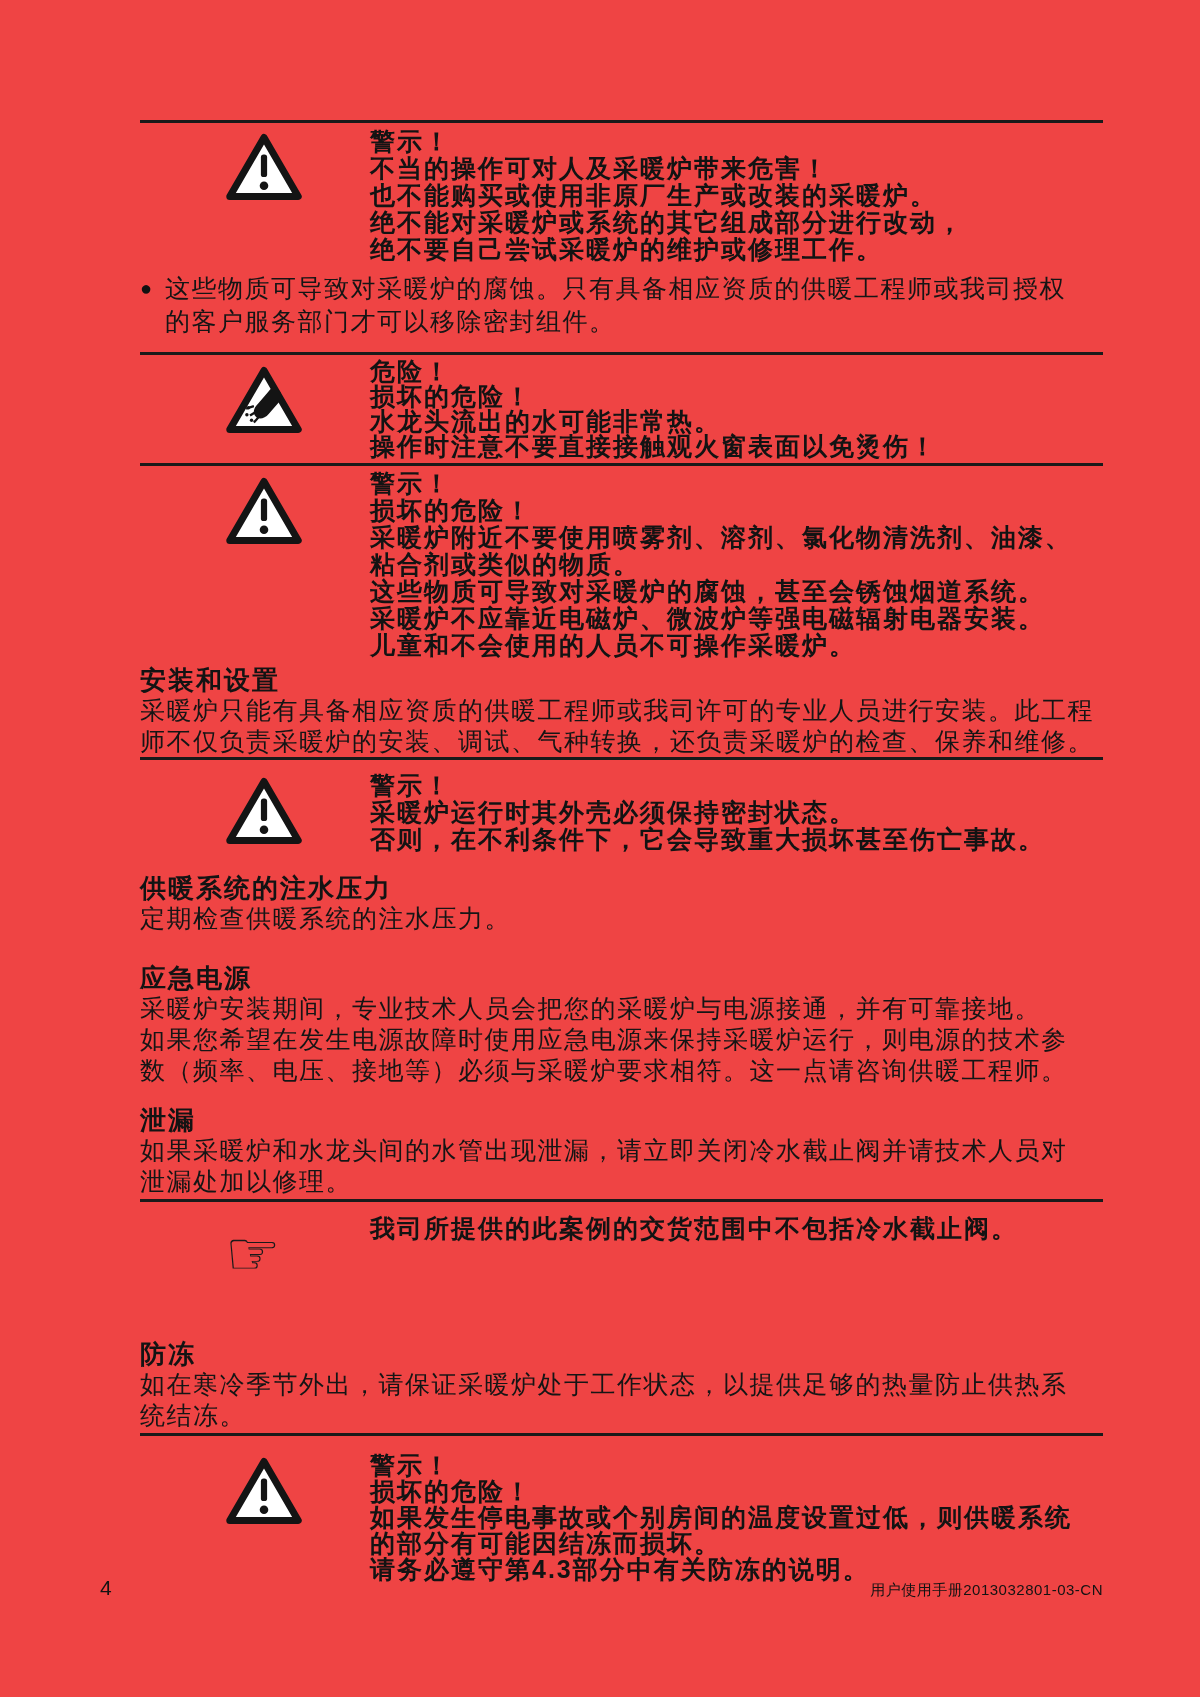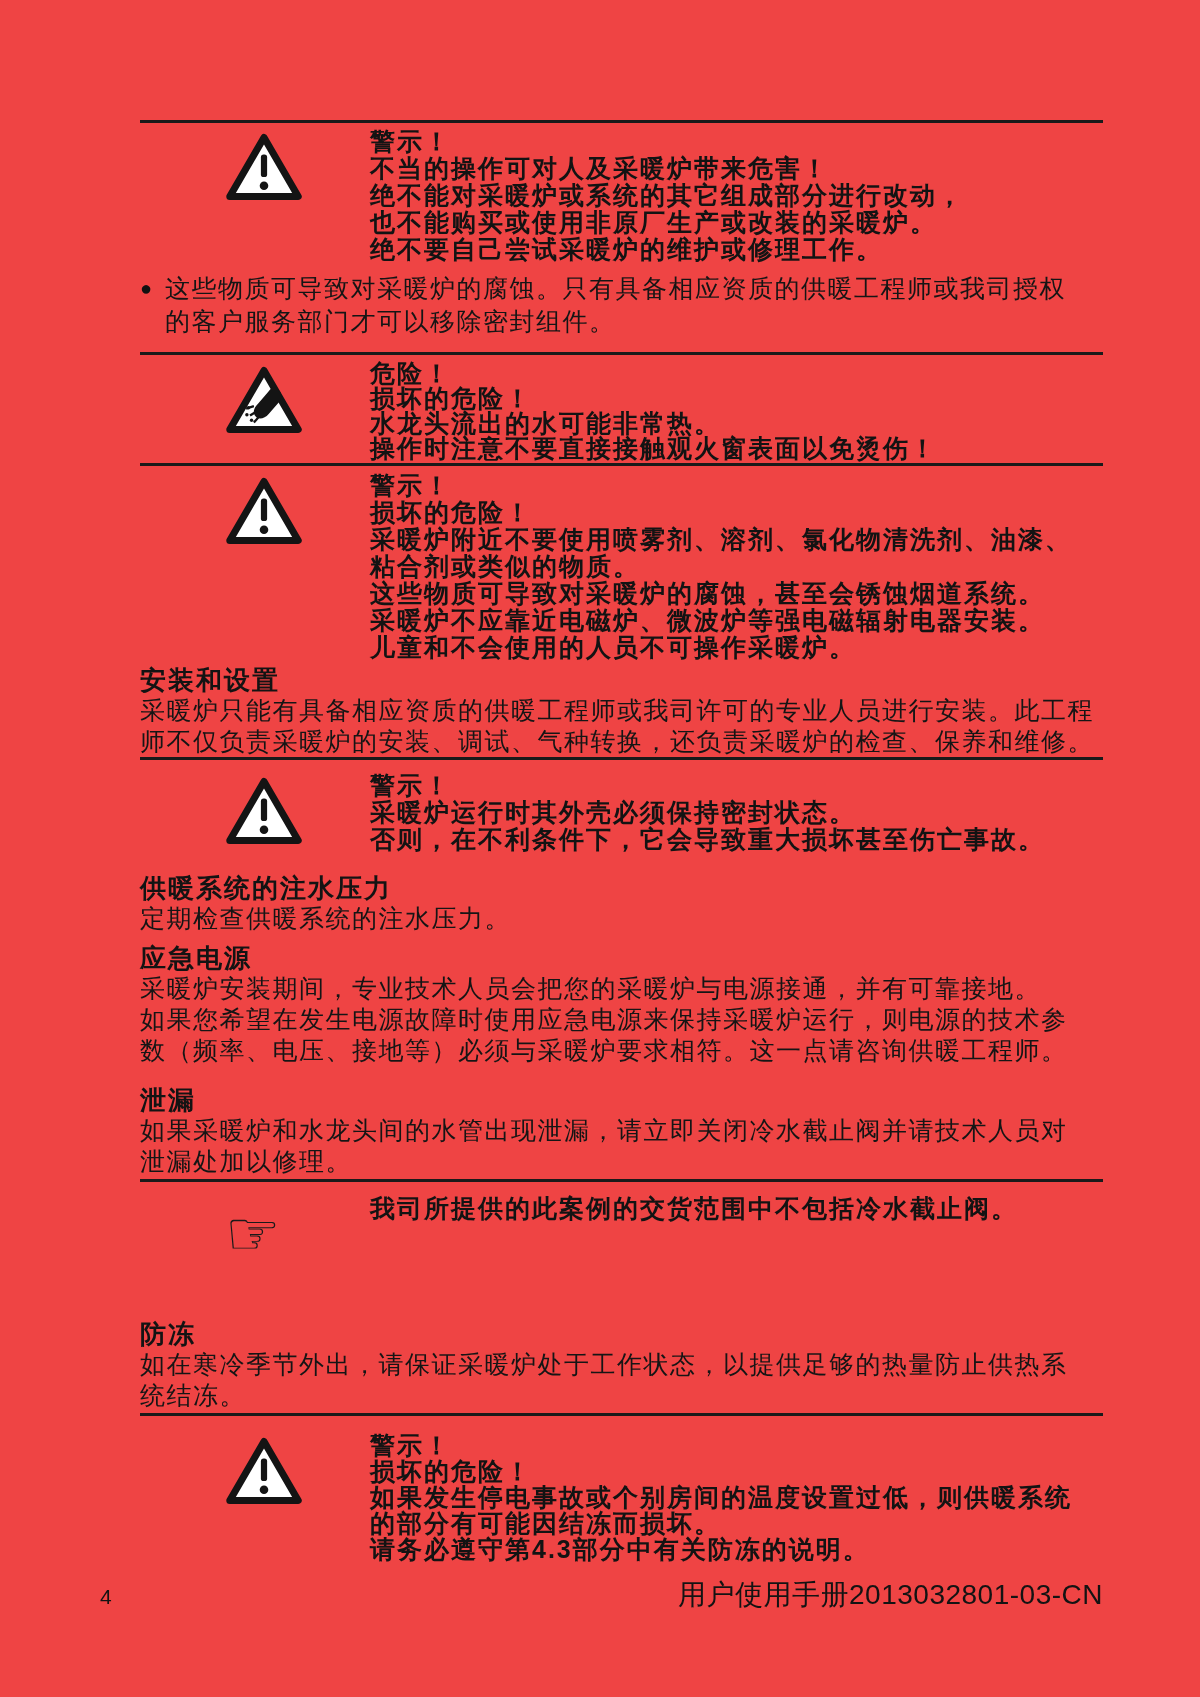--- a/index.html
+++ b/index.html
@@ -20,29 +20,29 @@
     width: 963px;
   }
   .rule {
     height: 3px;
     background: #1a1a1a;
   }
   
   .mt120 { margin-top: 120px; }
   .mt4  { margin-top: 4px; }
   .mt5  { margin-top: 5px; }
-  .mt6  { margin-top: 6px; }
+  .mt6  { margin-top: 6px; font-family: Liberation Mono, monospace; }
   .mt9  { margin-top: 9px; }
   .mt12 { margin-top: 12px; }
   .mt13 { margin-top: 13px; }
   .mt14 { margin-top: 14px; }
   .mt16 { margin-top: 16px; }
   .mt19 { margin-top: 19px; }
   .mt20 { margin-top: 20px; }
-  .mt24 { margin-top: 9px; }
+  .mt24 { margin-top: 29px; }
   .mt54 { margin-top: 54px; }
   .mt2  { margin-top: 2px; }
 
   .icon-block {
     display: flex;
     align-items: flex-start;
   }
   .icon-col {
     width: 230px;
     flex: 0 0 230px;
@@ -106,21 +106,21 @@
     width: 1003px;
     display: flex;
     justify-content: space-between;
     align-items: baseline;
   }
   .footer-page-num {
     font-size: 21px;
     letter-spacing: 0;
   }
   .footer-doc-ref {
-    font-size: 28px;
+    font-size: 15px;
     letter-spacing: 0.5px;
     white-space: nowrap;
   }
 </style>
 </head>
 <body>
 
 <div class="page">
   <div class="content">
 
@@ -132,22 +132,22 @@
           <svg width="78" height="70" viewBox="0 0 100 90">
             <polygon points="50,7 94,83 6,83" fill="#ffffff" stroke="#141414" stroke-width="9" stroke-linejoin="round"></polygon>
             <rect x="46" y="29" width="8" height="29" rx="3.5" fill="#141414"></rect>
             <circle cx="50" cy="69" r="5.5" fill="#141414"></circle>
           </svg>
         </span>
       </div>
       <div class="text-col">
         <div class="wline">警示！</div>
         <div class="wline">不当的操作可对人及采暖炉带来危害！</div>
+        <div class="wline">也不能购买或使用非原厂生产或改装的采暖炉。</div>
         <div class="wline">绝不能对采暖炉或系统的其它组成部分进行改动，</div>
-        <div class="wline">也不能购买或使用非原厂生产或改装的采暖炉。</div>
         <div class="wline">绝不要自己尝试采暖炉的维护或修理工作。</div>
       </div>
     </section>
 
     <div class="bullet-para mt9">
       <span class="bullet-dot">●</span>
       <div>
         <div class="body-para lh33">这些物质可导致对采暖炉的腐蚀。只有具备相应资质的供暖工程师或我司授权</div>
         <div class="body-para lh33">的客户服务部门才可以移除密封组件。</div>
       </div>

